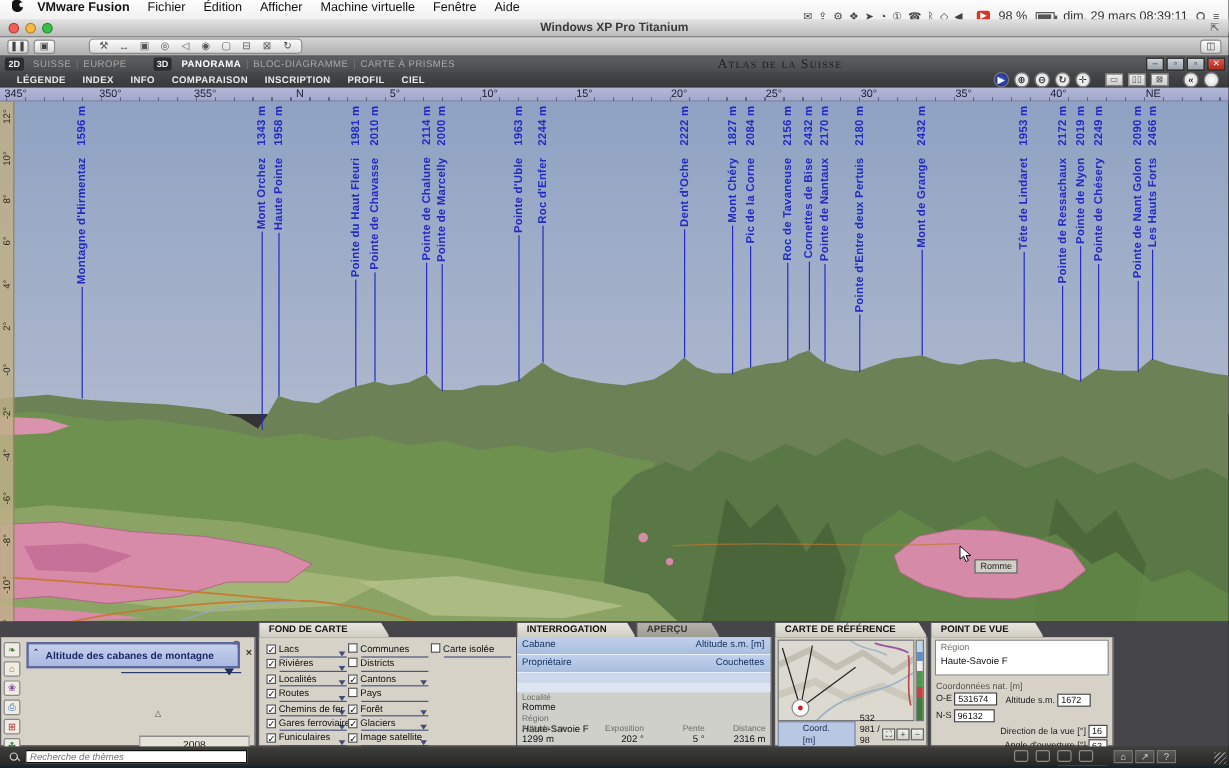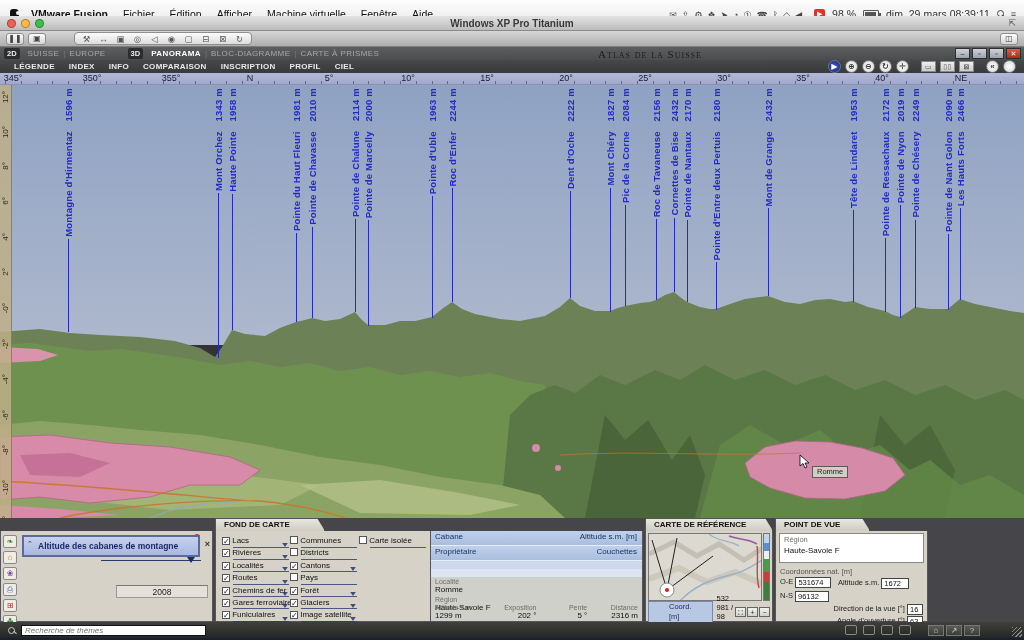--- a/index.html
+++ b/index.html
@@ -3,21 +3,21 @@
 <meta charset="utf-8">
 <style>
   * { margin:0; padding:0; box-sizing:border-box; }
   html,body { background:#000; }
   #screen { position:relative; width:1024px; height:640px; overflow:hidden;
             font-family:"Liberation Sans","DejaVu Sans",sans-serif; background:#333; }
 
   
   #macbar { position:absolute; top:0; left:0; width:1024px; height:28px;
             background:linear-gradient(#fdfdfd,#e8e8e8); border-bottom:1px solid #888;
-            display:flex; align-items:center; font-size:10.5px; color:#111; }
+            display:flex; font-size:10.5px; color:#111; }
   #macbar .apple { width:9px; height:10px; background:#111; border-radius:3px 4px 4px 4px; margin:0 12px 0 10px; position:relative;}
   #macbar .apple::after{content:"";position:absolute;right:-1px;top:2px;width:4px;height:4px;background:#f5f5f5;border-radius:50%;}
   #macbar .mitem { margin-right:15px; white-space:nowrap; }
   #macbar .mitem.app { font-weight:bold; }
   #macbar .right { margin-left:auto; display:flex; align-items:center; gap:7px; padding-right:8px; color:#333; }
   #macbar .sico { font-size:9px; color:#444; }
   #macbar .vmbadge { width:11px; height:10px; background:#d8362a; border-radius:2px; color:#fff; font-size:7px; text-align:center; line-height:10px; font-weight:bold;}
   #macbar .batt { width:16px; height:8px; border:1px solid #555; border-radius:1px; position:relative; }
   #macbar .batt::before{content:"";position:absolute;left:1px;top:1px;bottom:1px;width:11px;background:#555;}
   #macbar .batt::after{content:"";position:absolute;right:-3px;top:2px;width:2px;height:3px;background:#555;}
@@ -112,21 +112,21 @@
   .combo .chev { position:absolute; left:3px; top:3px; font-size:7px; color:#334; }
   #combo1 { top:4px; width:178px; background:linear-gradient(#c6d0ee,#aab8e0); color:#1a2a66; font-weight:bold; border:2px solid #5a6aa0;}
   #combo1 .x { position:absolute; right:-12px; top:2px; color:#333; font-size:9px; font-weight:bold;}
   #combo2 { top:34px; width:182px; background:#fff; color:#8a8a84; font-style:italic; }
   .hslider { position:absolute; height:6px; }
   .hslider .line { position:absolute; top:3px; left:0; right:0; height:1px; background:#2a3a6e; }
   .tri { position:absolute; top:0; width:0; height:0; border-left:4px solid transparent;
          border-right:4px solid transparent; border-top:6px solid #1d2d62; }
   #themeslider { top:26px; left:100px; width:100px; }
   #yearmark { position:absolute; top:60px; left:128px; font-size:7px; color:#555;}
-  .yearbox { position:absolute; top:54px; left:115px; width:92px; height:13px; background:#e4e1d8;
+  .yearbox { position:absolute; top:82px; left:115px; width:92px; height:13px; background:#e4e1d8;
              border:1px solid #999; border-top-color:#777; font-size:8.5px; text-align:center; line-height:12px; color:#222;}
   .recdot { position:absolute; left:193px; top:3px; width:6px; height:6px; border-radius:50%; background:#c23a35; }
 
   
   #p-fond { left:215px; width:245px; }
   .fcol { position:absolute; top:5px; }
   .fitem { position:relative; height:12.4px; font-size:8px; color:#111; white-space:nowrap; }
   .cb { display:inline-block; width:8px; height:8px; background:#fff; border:1px solid #555;
         font-size:8px; line-height:7px; text-align:center; vertical-align:-1px; color:#111;}
   .fslider { position:absolute; left:11px; height:1px; background:#2a3a6e; opacity:.8;}
@@ -503,20 +503,24 @@
                 <span class="tri" style="right: 0px;"></span>
               </span></div>
           </div>
         <div class="fcol" id="fcol3" style="left:143px;width:68px">
             <div class="fitem"><span class="cb"></span><span> Carte isolée</span><span class="fslider" style="top: 10.5px; width: 56px;"></span></div>
           </div>
       </div>
     </div>
 
     <div class="panel" id="p-int">
+      <div class="ptabrow">
+        <span class="ptab" style="width:100px">INTERROGATION</span>
+        <span class="ptab inactive" style="width:70px">APERÇU</span>
+      </div>
       <div class="pbody">
         <div class="irow b1">
           <span>Cabane</span>
           <span>Altitude s.m. [m]</span>
         </div>
         <div class="irow b1">
           <span>Propriétaire</span>
           <span>Couchettes</span>
         </div>
         <div class="ithin a"></div>

